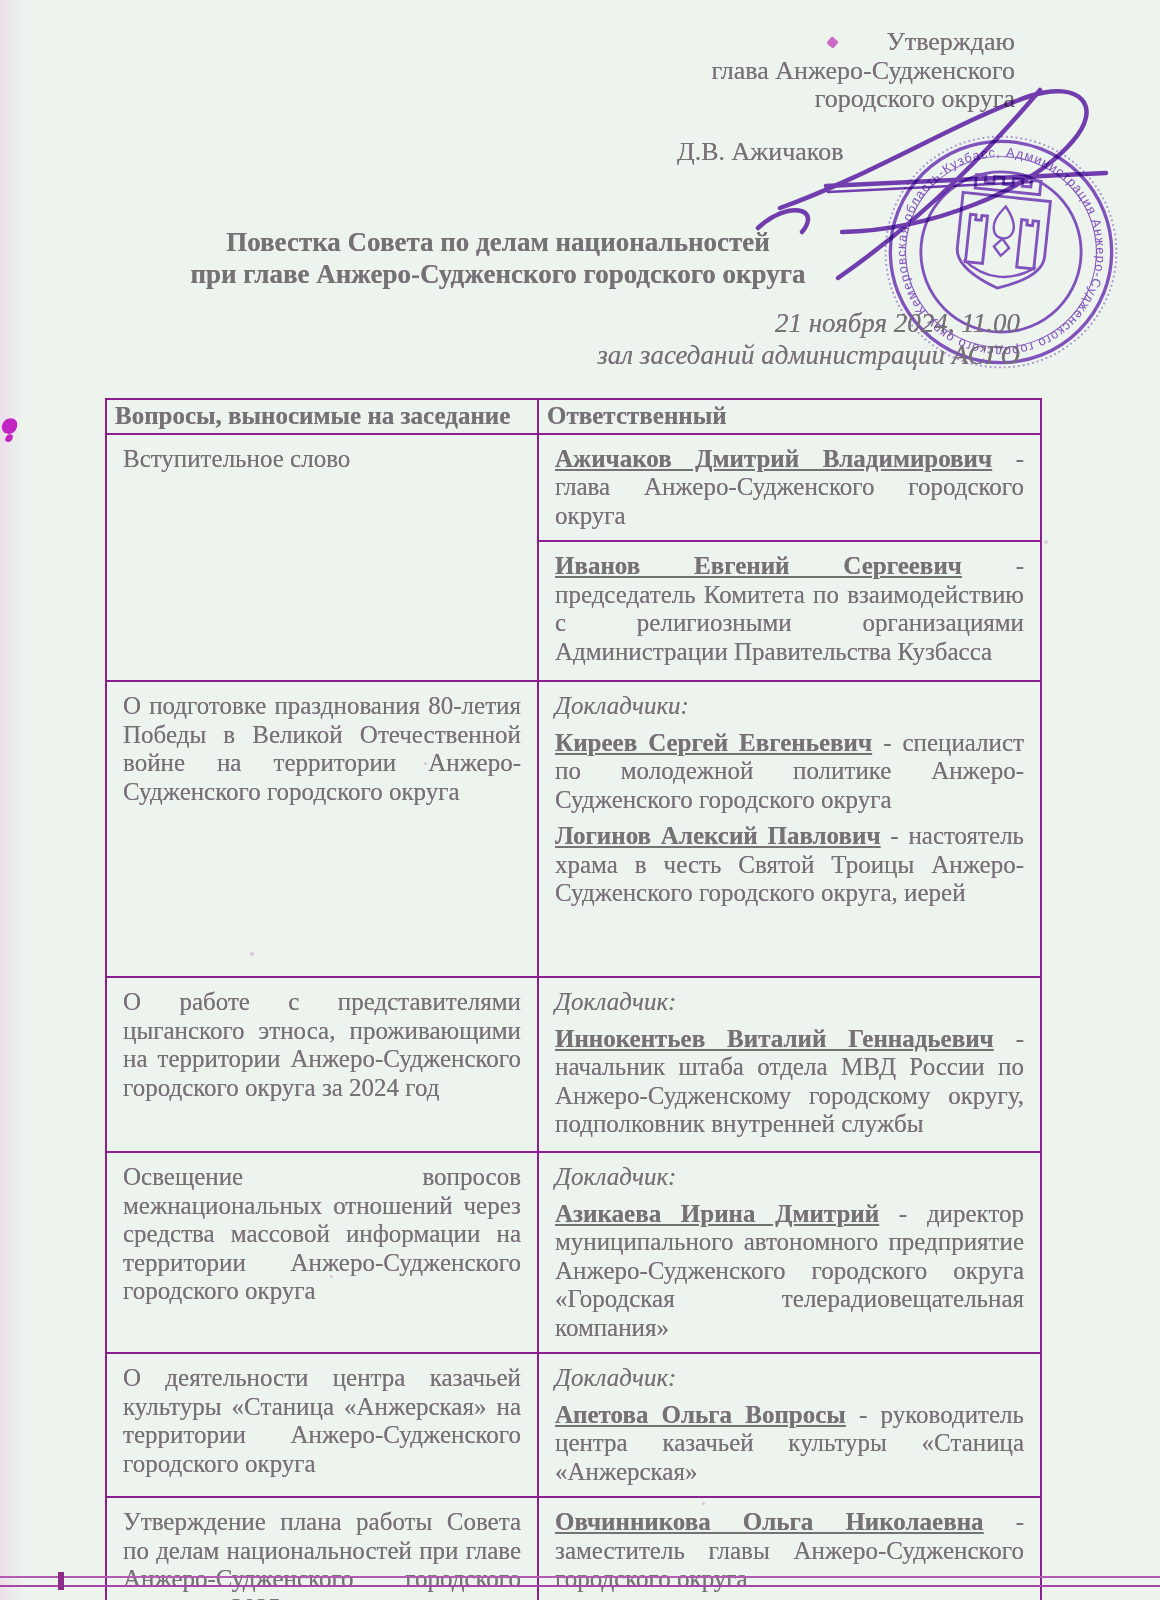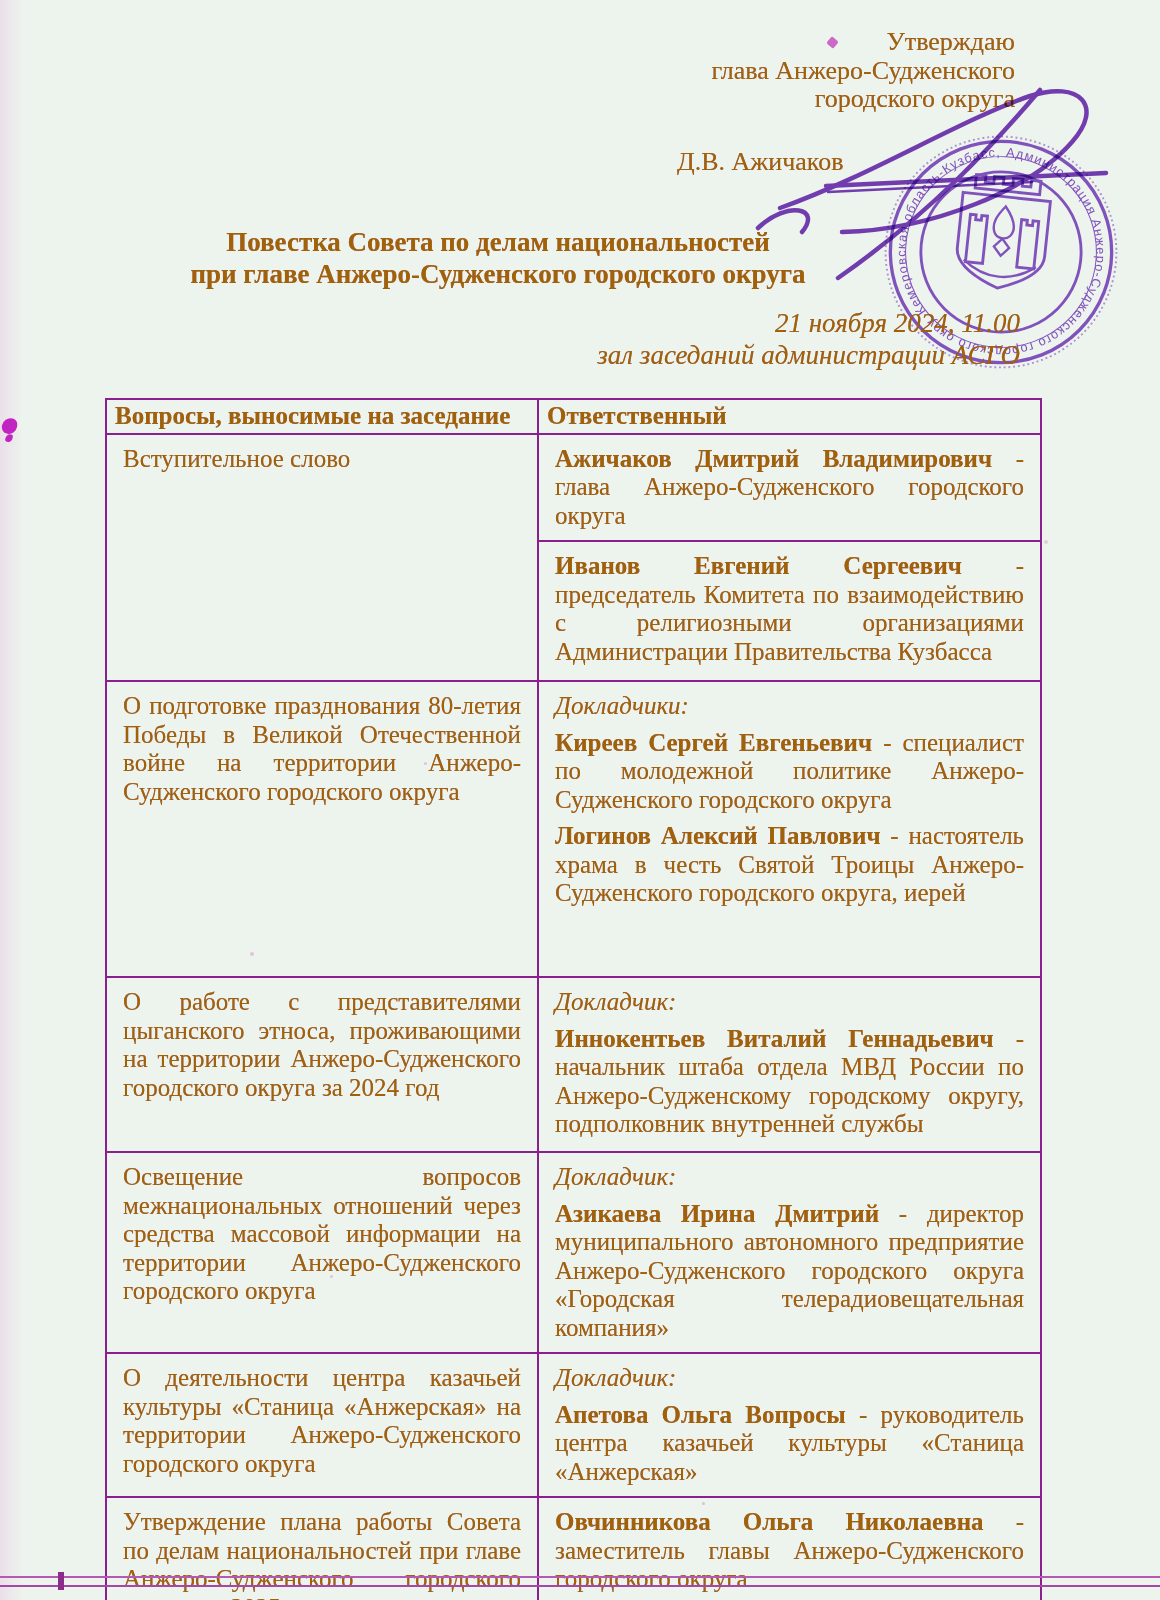--- a/index.html
+++ b/index.html
@@ -3,27 +3,27 @@
 <meta charset="utf-8">
 <style>
   html,body{margin:0;padding:0;}
   body{
     width:1160px;height:1600px;position:relative;overflow:hidden;
     background:#edf3ed;
     font-family:"Liberation Serif","DejaVu Serif",serif;
     color:#821b87;
   }
   .page{position:absolute;inset:0;}
-  .ink{color:#a16207;text-shadow:0 0 .6px rgba(130,27,135,.55);}
+  .ink{color:#737373;text-shadow:0 0 .6px rgba(130,27,135,.55);}
   
   .approval{
     position:absolute;top:28px;right:145px;width:420px;
     text-align:right;font-size:26px;line-height:1.1;
   }
-  .approver-name{position:absolute;left:677px;top:137px;font-size:26px;margin-top:10px;}
+  .approver-name{position:absolute;left:677px;top:137px;font-size:26px;}
   
   .doc-title{
     position:absolute;top:226px;left:0;width:996px;
     text-align:center;font-weight:bold;font-size:27px;line-height:1.2;
   }
   
   .meeting-info{
     position:absolute;top:308px;right:140px;width:600px;
     text-align:right;font-style:italic;font-size:27px;line-height:1.18;
   }
@@ -36,21 +36,21 @@
   table.agenda td,table.agenda th{
     border:2.5px solid #8a2090;vertical-align:top;
     padding:2px 8px 2px 8px;overflow:hidden;
   }
   table.agenda{border-bottom:4px solid #7c1a81;}
   th.h-q{text-align:left;font-size:25px;}
   th.h-r{text-align:left;font-size:25px;}
   td p{margin:8px;text-align:justify;}
   td p.lbl{font-style:italic;text-align:left;}
   td p.q{text-align:justify;}
-  b{font-weight:bold;}
+  b{font-weight:bold;text-decoration:underline;}
   
   .stamp{
     position:absolute;left:872px;top:128px;width:258px;height:248px;
     mix-blend-mode:multiply;opacity:.88;pointer-events:none;
   }
   
   .signature{
     position:absolute;left:630px;top:78px;width:510px;height:230px;
     mix-blend-mode:multiply;opacity:.92;pointer-events:none;
   }

